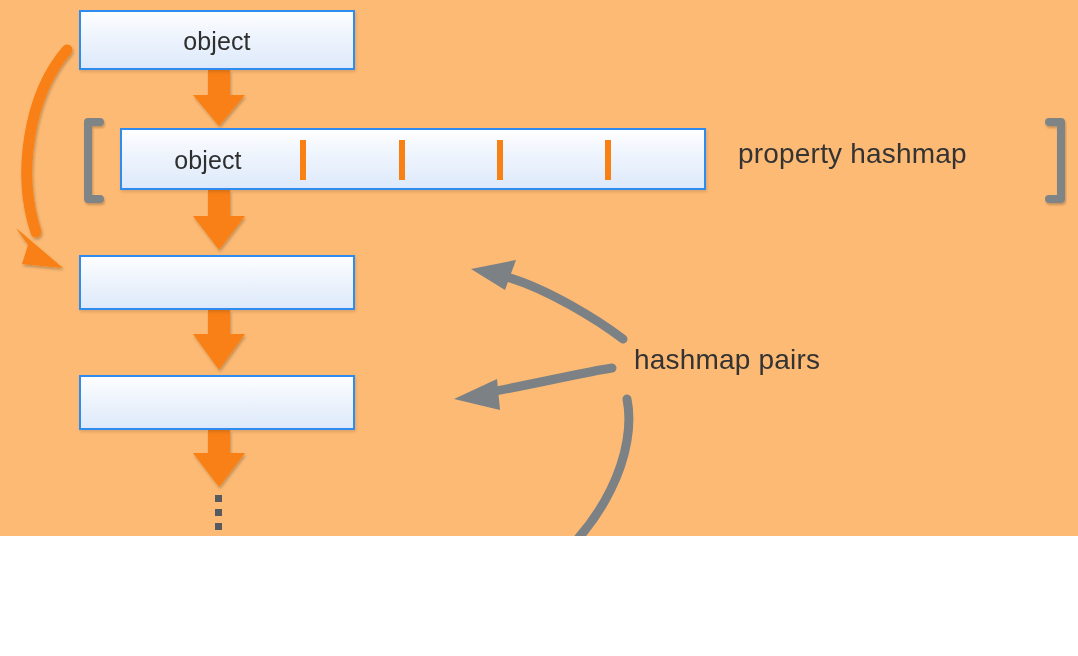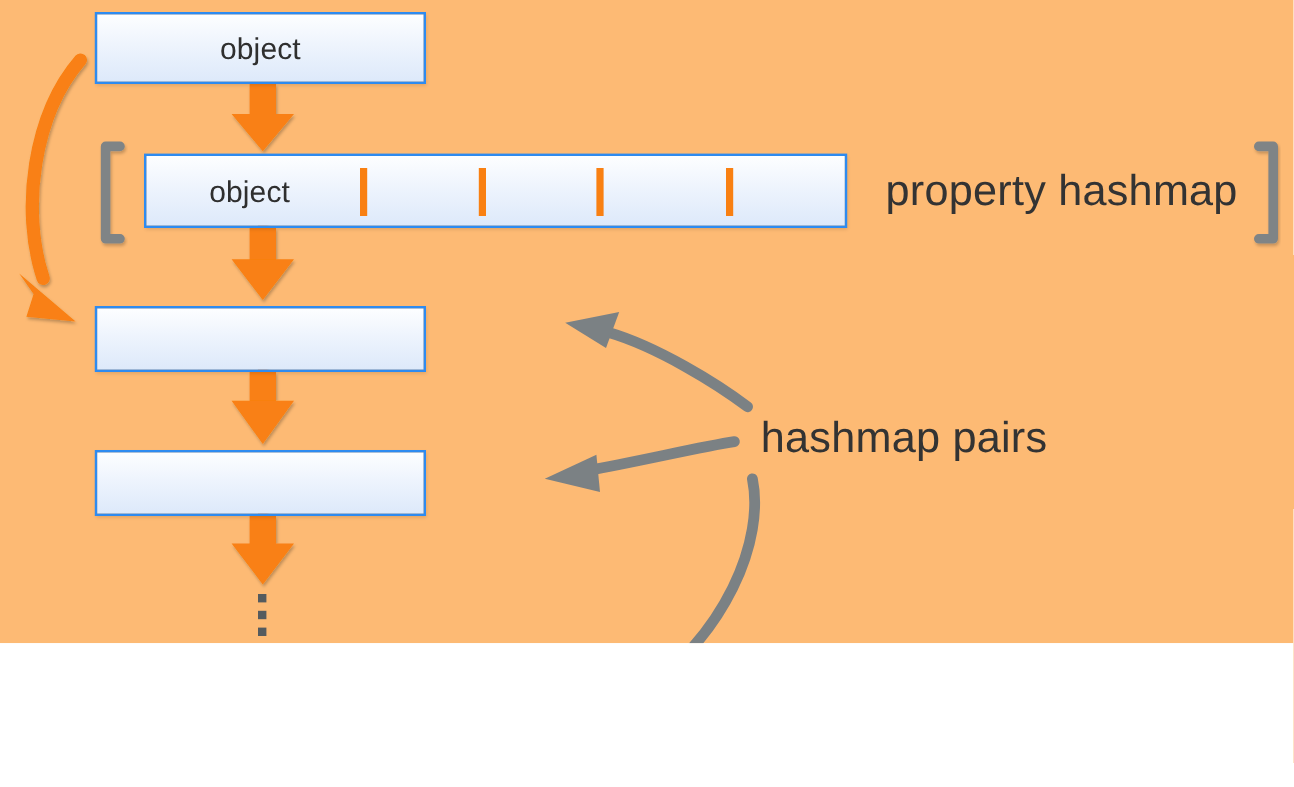--- a/index.html
+++ b/index.html
@@ -31,21 +31,21 @@
     position: absolute;
     color: #2f2f2f;
     font-size: 25px;
     letter-spacing: 0.1px;
     white-space: nowrap;
   }
   
   .plain-text {
     position: absolute;
     color: #333333;
-    font-size: 36px;
+    font-size: 28px;
     white-space: nowrap;
     letter-spacing: 0.2px;
   }
   
   .layer {
     position: absolute;
     left: 0;
     top: 0;
     width: 1078px;
     height: 656px;

